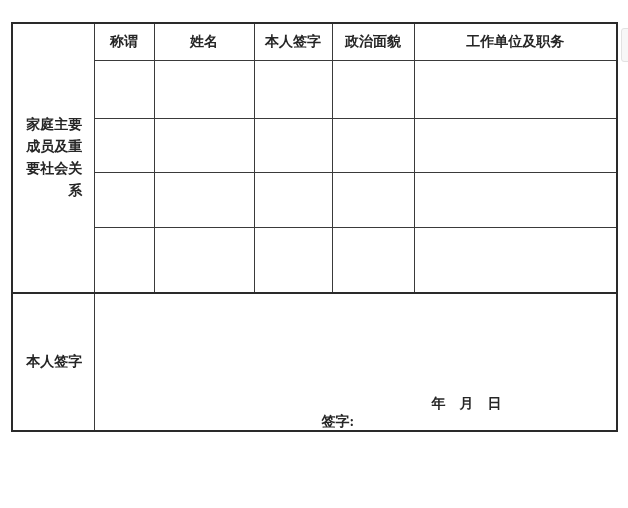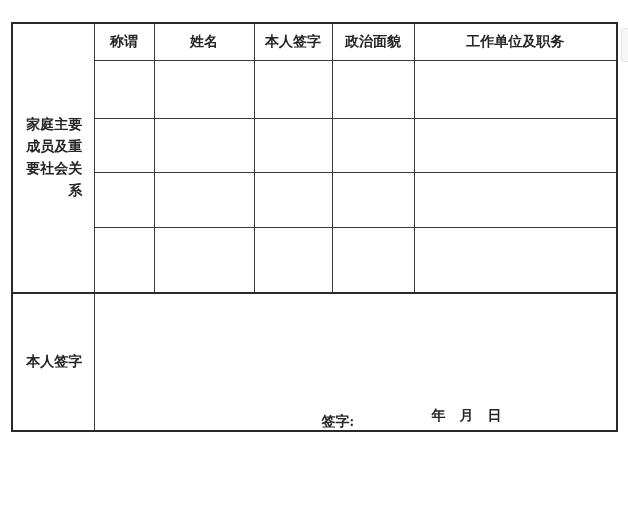--- a/index.html
+++ b/index.html
@@ -55,21 +55,21 @@
   .sig-prompt {
     position: absolute;
     left: 227px;
     top: 119px;
     font-size: 14px;
     white-space: nowrap;
   }
   .sig-date {
     position: absolute;
     left: 337px;
-    bottom: 5px;
+    bottom: 17px;
     font-size: 14px;
     white-space: nowrap;
   }
   .edge-widget {
     position: absolute;
     left: 621px;
     top: 28px;
     width: 14px;
     height: 34px;
     background: #f7f7f7;

